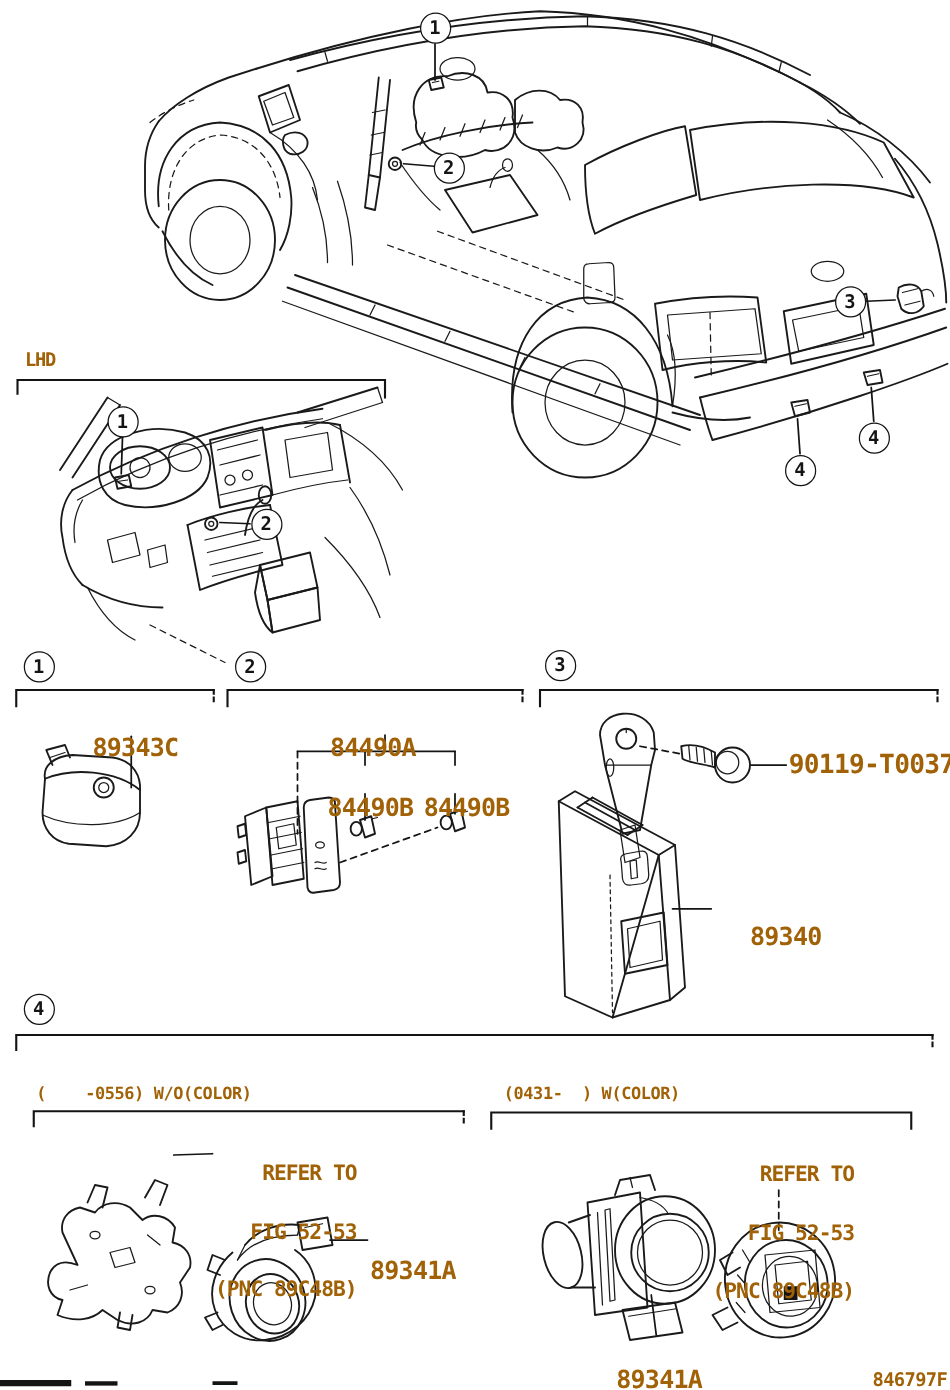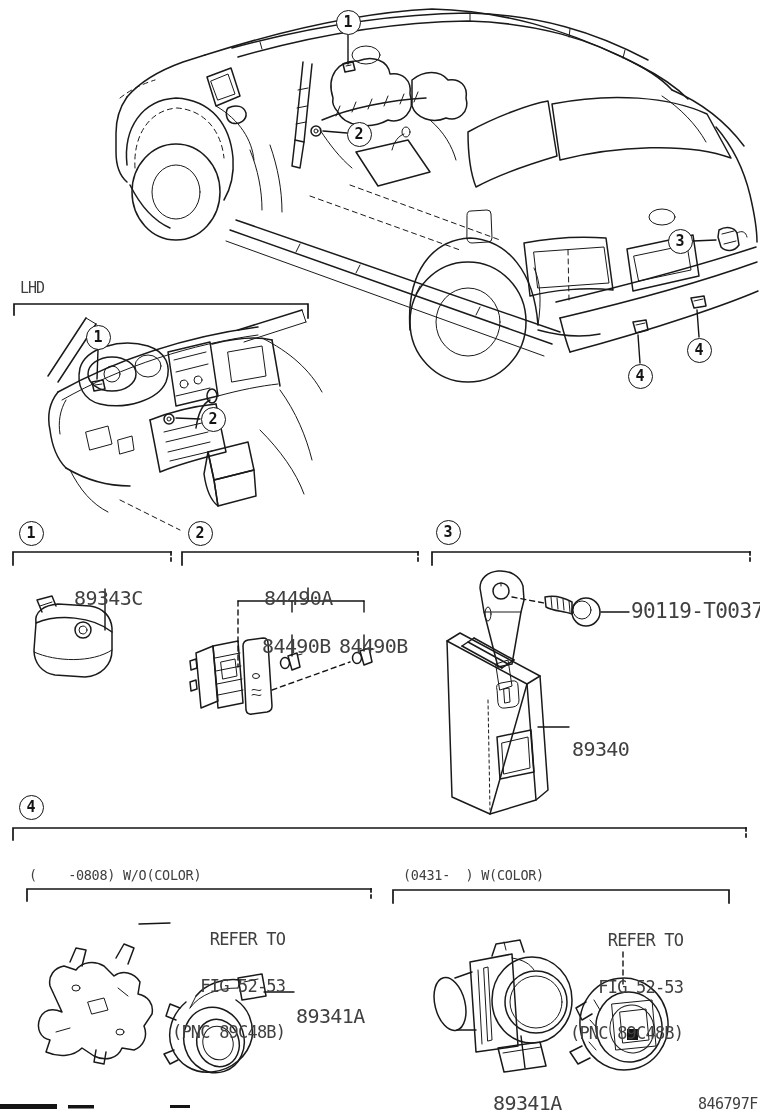--- a/index.html
+++ b/index.html
@@ -5,21 +5,21 @@
   html,body{margin:0;padding:0;background:#fff;}
   .stage{position:relative;width:760px;height:1112px;background:#ffffff;overflow:hidden;
          font-family:"DejaVu Sans Mono","Liberation Mono",monospace;color:#121212;}
   svg.art{position:absolute;left:0;top:0;}
   .ln{fill:none;stroke:#1a1a1a;stroke-width:1.5;stroke-linecap:round;stroke-linejoin:round;}
   .th{fill:none;stroke:#1a1a1a;stroke-width:1;stroke-linecap:round;stroke-linejoin:round;}
   .bk{fill:none;stroke:#141414;stroke-width:1.7;stroke-linecap:square;}
   .ld{fill:none;stroke:#141414;stroke-width:1.4;stroke-linecap:round;}
   .dsh{stroke-dasharray:5 4;}
   .dsh2{stroke-dasharray:3 3;}
-  .lbl{position:absolute;font-weight:normal;white-space:pre;line-height:1;color:#404040;}
+  .lbl{position:absolute;font-weight:bold;white-space:pre;line-height:1;color:#a16207;}
   .part{font-size:20px;letter-spacing:-0.6px;margin-top:22px;}
   .part-sm{font-size:21px;letter-spacing:-0.6px;text-align:center;}
   .hdr{font-size:13.5px;letter-spacing:-0.3px;}
   .refer{font-size:17px;line-height:15.5px;letter-spacing:-0.8px;text-align:right;}
   .lhd{font-size:15px;letter-spacing:-1px;}
   .code{font-size:15px;letter-spacing:-0.5px;margin-left:16px;}
   .callout{position:absolute;width:25px;height:25px;box-sizing:border-box;border:1.7px solid #141414;
            border-radius:50%;background:#fff;display:flex;align-items:center;justify-content:center;
            font-weight:bold;font-size:15px;color:#141414;}
 </style>
@@ -413,25 +413,25 @@
       <span>4</span>
     </div>
 
   <div class="lbl lhd" style="left:20px;top:281px">LHD</div>
 
   <div class="lbl part" style="left:74px;top:566px">89343C</div>
   <div class="lbl part" style="left:264px;top:566px">84490A</div>
   <div class="lbl part" style="left:262px;top:614px">84490B</div>
   <div class="lbl part" style="left:339px;top:614px">84490B</div>
   <div class="lbl part-sm" style="left:631px;top:601px">90119-T0037</div>
-  <div class="lbl part" style="left:572px;top:717px">89340</div>
+  <div class="lbl part" style="left:600px;top:717px">89340</div>
   <div class="lbl part" style="left:296px;top:984px">89341A</div>
   <div class="lbl part" style="left:493px;top:1071px">89341A</div>
 
-  <div class="lbl hdr" style="left:29px;top:869px">(    -0808) W/O(COLOR)</div>
+  <div class="lbl hdr" style="left:29px;top:869px">(    -0556) W/O(COLOR)</div>
   <div class="lbl hdr" style="left:403px;top:869px">(0431-  ) W(COLOR)</div>
 
   <div class="lbl refer" style="left:172px;top:901px">
     <div>REFER TO</div>
     <div>FIG 52-53</div>
     <div>(PNC 89C48B)</div>
   </div>
   <div class="lbl refer" style="left:570px;top:902px">
     <div>REFER TO</div>
     <div>FIG 52-53</div>

